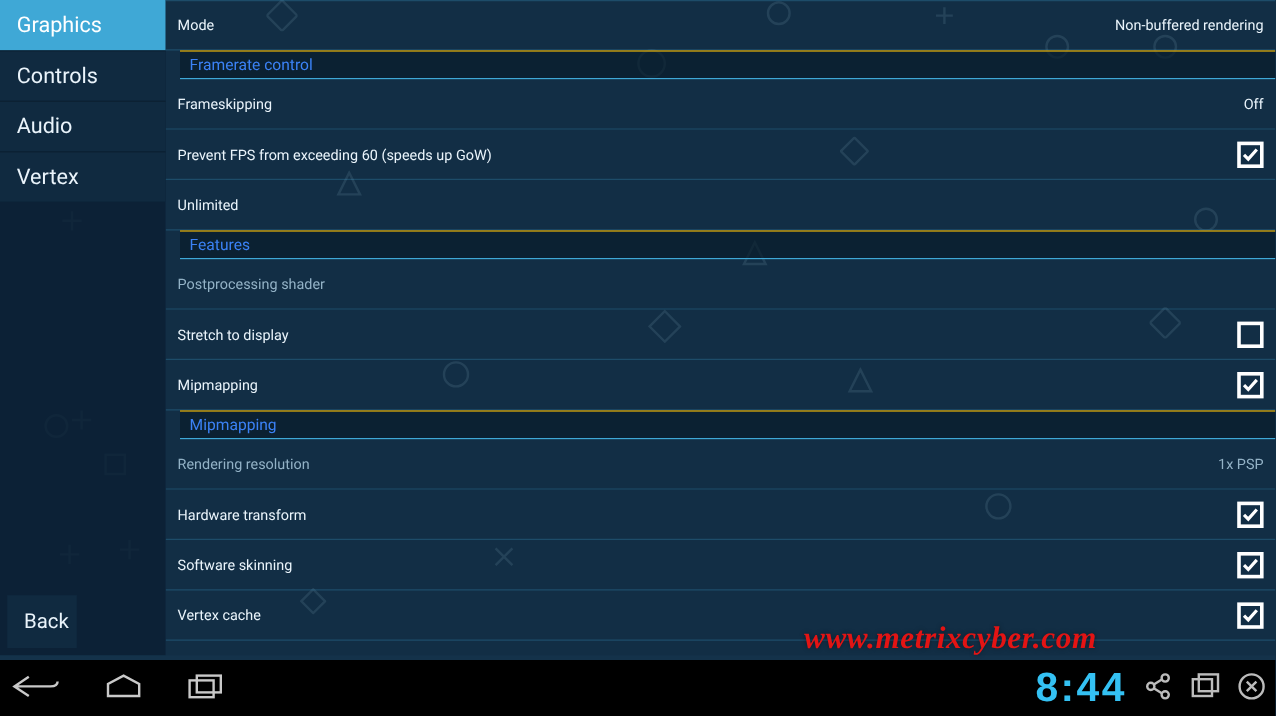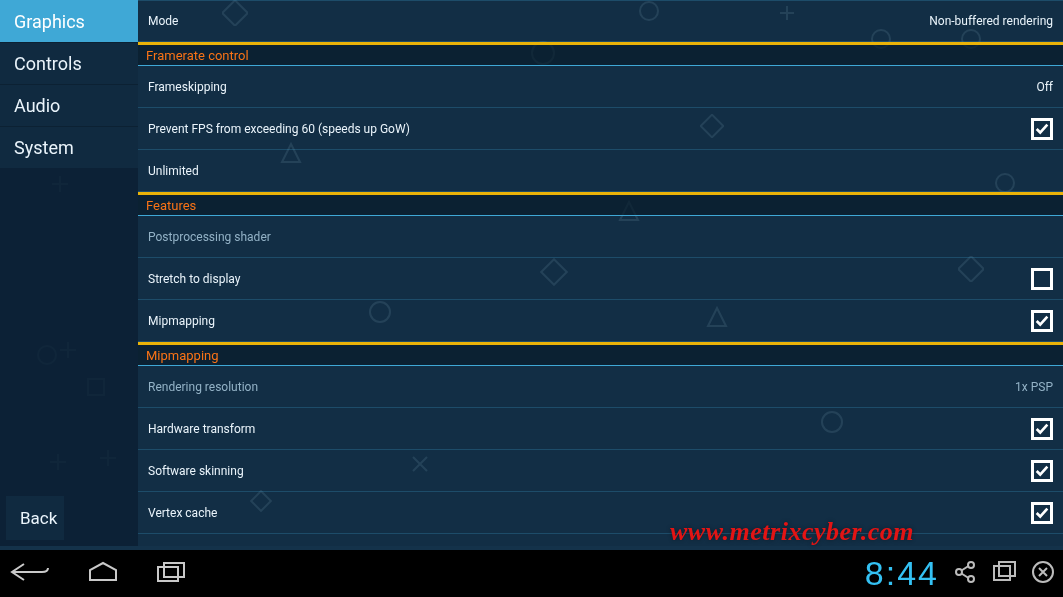--- a/index.html
+++ b/index.html
@@ -12,36 +12,36 @@
 
   .app { position:absolute; top:0; left:0; right:0; height:546px; display:flex; }
   .sidebar { width:138px; background:rgba(10,30,50,.85); display:flex; flex-direction:column; }
   .side-item { height:42px; display:flex; align-items:center; padding-left:14px; font-size:18px; color:#eaf4fb; cursor:pointer; background:#102a40; }
   .side-item.active { background:#3fa8d6; color:#fff; }
   .side-item + .side-item { border-top:1px solid rgba(0,0,0,.2); }
   .sidebar-spacer { flex:1; background:transparent; }
   .back-btn { height:44px; display:flex; align-items:center; padding-left:14px; font-size:17px; background:#102a40; color:#eaf4fb; cursor:pointer; width:58px; margin-left:6px; margin-bottom:6px; }
 
   .main { flex:1; display:flex; flex-direction:column; overflow:hidden; background:rgba(15,40,60,.35);}
-  .section-header { height:24px; padding:0 8px; font-size:13px; color:#f97316; display:flex; align-items:center; background:rgba(8,26,40,.65); border-top:3px solid #eab308; border-bottom:1px solid #3fa8d6; }
+  .section-header { height:24px; padding:0 8px; font-size:13px; color:#3b82f6; display:flex; align-items:center; background:rgba(8,26,40,.65); border-top:1px solid #eab308; border-bottom:1px solid #3fa8d6;margin-left:12px; }
   .row { height:42px; display:flex; align-items:center; padding:0 10px; font-size:12px; color:#eaf4fb; cursor:pointer; border-bottom:1px solid rgba(63,168,214,.25); }
   .row.dis { color:#93b2c6; }
   .row .label { flex:1; }
   .row .value { color:#eaf4fb; }
   .row.dis .value { color:#93b2c6; }
   .chk { width:22px; height:22px; border:3px solid #fff; display:flex; align-items:center; justify-content:center; }
   .chk svg { width:16px; height:16px; stroke:#fff; stroke-width:3; fill:none; }
 
   .watermark { position:absolute; left:670px; bottom:50px; font-family:Georgia,"Times New Roman",serif; font-weight:bold; font-style:italic; font-size:26px; color:#e31414; text-shadow:0 0 4px rgba(0,0,0,.4); pointer-events:none; letter-spacing:.5px;margin-top:43px;}
 
   .navbar { position:absolute; left:0; right:0; bottom:0; height:47px; background:#000; display:flex; align-items:center; padding:0 8px; }
   .navbar .nav-left { display:flex; gap:34px; align-items:center; }
   .navbar .nav-left svg { stroke:#c9c9c9; fill:none; stroke-width:2; }
   .navbar .nav-right { margin-left:auto; display:flex; align-items:center; gap:14px; }
-  .clock { font-family:"Segoe UI",sans-serif; font-weight:400; font-size:34px; color:#34c1f3; letter-spacing:2px;margin-left:36px; }
+  .clock { font-family:"Segoe UI",sans-serif; font-weight:700; font-size:34px; color:#34c1f3; letter-spacing:2px;margin-left:36px; }
   .nav-right svg { stroke:#bcbcbc; fill:none; stroke-width:2; }
 </style>
 </head>
 <body>
 
 <div class="bgshapes">
   <svg style="left:34px;top:4px" width="20" height="20">
       <path d="M2 10h16M10 2v16"></path>
     </svg>
   <svg style="left:50px;top:174px" width="20" height="20">
@@ -120,21 +120,21 @@
     <div class="side-item active">
         <span>Graphics</span>
       </div>
     <div class="side-item">
         <span>Controls</span>
       </div>
     <div class="side-item">
         <span>Audio</span>
       </div>
     <div class="side-item">
-        <span>System</span>
+        <span>Vertex</span>
       </div>
     <div class="sidebar-spacer"></div>
     <div class="back-btn">
         <span>Back</span>
       </div>
   </div>
 
   <div class="main">
     <div class="row" style="border-top:1px solid rgba(63,168,214,.25);">
       <span class="label">Mode</span>

